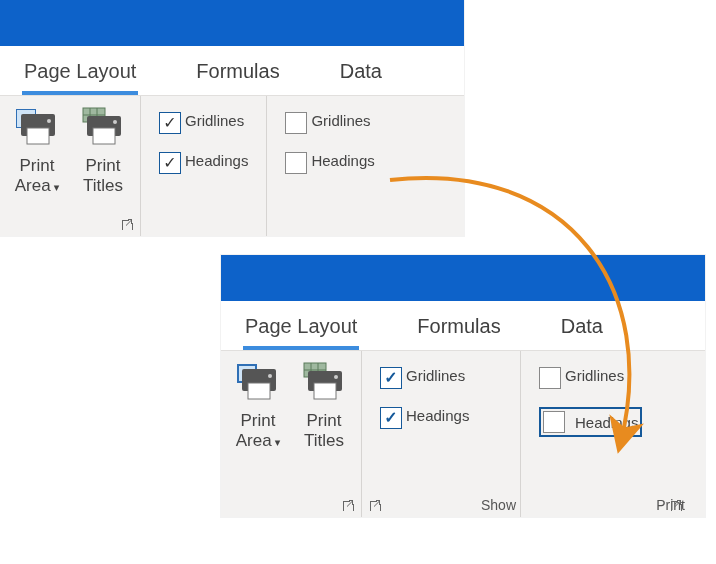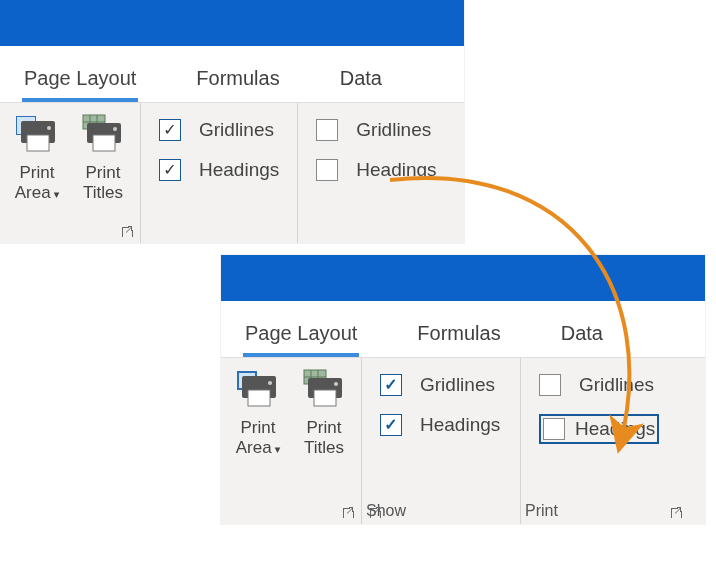--- a/index.html
+++ b/index.html
@@ -1,36 +1,36 @@
 <!DOCTYPE html>
 <html><head>
 <meta charset="utf-8">
 <style>
   html,body{margin:0;padding:0;font-family:"Segoe UI",Arial,sans-serif;background:#fff;color:#444}
   .stage{position:relative;width:716px;height:564px}
   .ribbon{position:absolute;box-shadow:0 0 0 1px rgba(0,0,0,.05);background:#f3f2f1}
   .titlebar{height:46px;background:#0d62c9}
-  .tabrow{display:flex;align-items:flex-end;height:56px;padding:0 12px 0 22px;background:#fff}
+  .tabrow{display:flex;align-items:flex-end;height:49px;padding:0 12px 0 22px;background:#fff}
   .tab{font-size:20px;color:#404040;margin-right:56px;padding:10px 2px 8px;border-bottom:4px solid transparent;cursor:pointer}
   .tab.active{color:#444;border-bottom-color:#3c8cde;font-weight:400}
   .cmdrow{display:flex;background:#f3f2f1;border-top:1px solid #e1dfdd}
   .group{display:flex;flex-direction:column;border-right:1px solid #d6d4d2;padding:6px 4px 2px}
   .group.last{border-right:none}
   .grow{flex:1}
   .btncol{display:flex;flex-direction:column;align-items:center;justify-content:flex-start;width:66px;padding-top:4px;cursor:pointer}
   .btncol .lbl{font-size:17px;color:#444;text-align:center;line-height:20px;margin-top:2px}
   .printer-icon svg{width:44px;height:44px}
   .chkcol{display:flex;flex-direction:column;gap:18px;padding:10px 14px 4px 14px}
-  .chk{display:flex;align-items:center;gap:18px;font-size:19px;color:#444;cursor:pointer}
+  .chk{display:flex;align-items:flex-start;gap:4px;font-size:15px;color:#444;cursor:pointer}
   .box{width:20px;height:20px;border:1.5px solid #888;background:#fff;display:flex;align-items:center;justify-content:center}
   .box.on{border-color:#15599a}
   .box.on:after{content:"✓";font-size:16px;color:#333;line-height:1}
   .r2 .box.on{border-color:#15599a}
   .r2 .box.on:after{color:#15599a;font-weight:700}
-  .grplabel{text-align:left;font-size:16px;color:#555;padding-bottom:2px}
+  .grplabel{text-align:right;font-size:14px;color:#555;padding-bottom:2px}
   .launcher{position:absolute;right:6px;bottom:4px;width:14px;height:14px;cursor:pointer;color:#666}
   .launcher svg{width:14px;height:14px;display:block}
   .hlbox{border:2px solid #15599a;padding:2px;display:inline-flex;align-items:center;gap:10px}
   .arrow{position:absolute;left:270px;top:140px;width:400px;height:340px;pointer-events:none}
 </style>
 </head>
 <body>
 
 <div class="stage">
 

